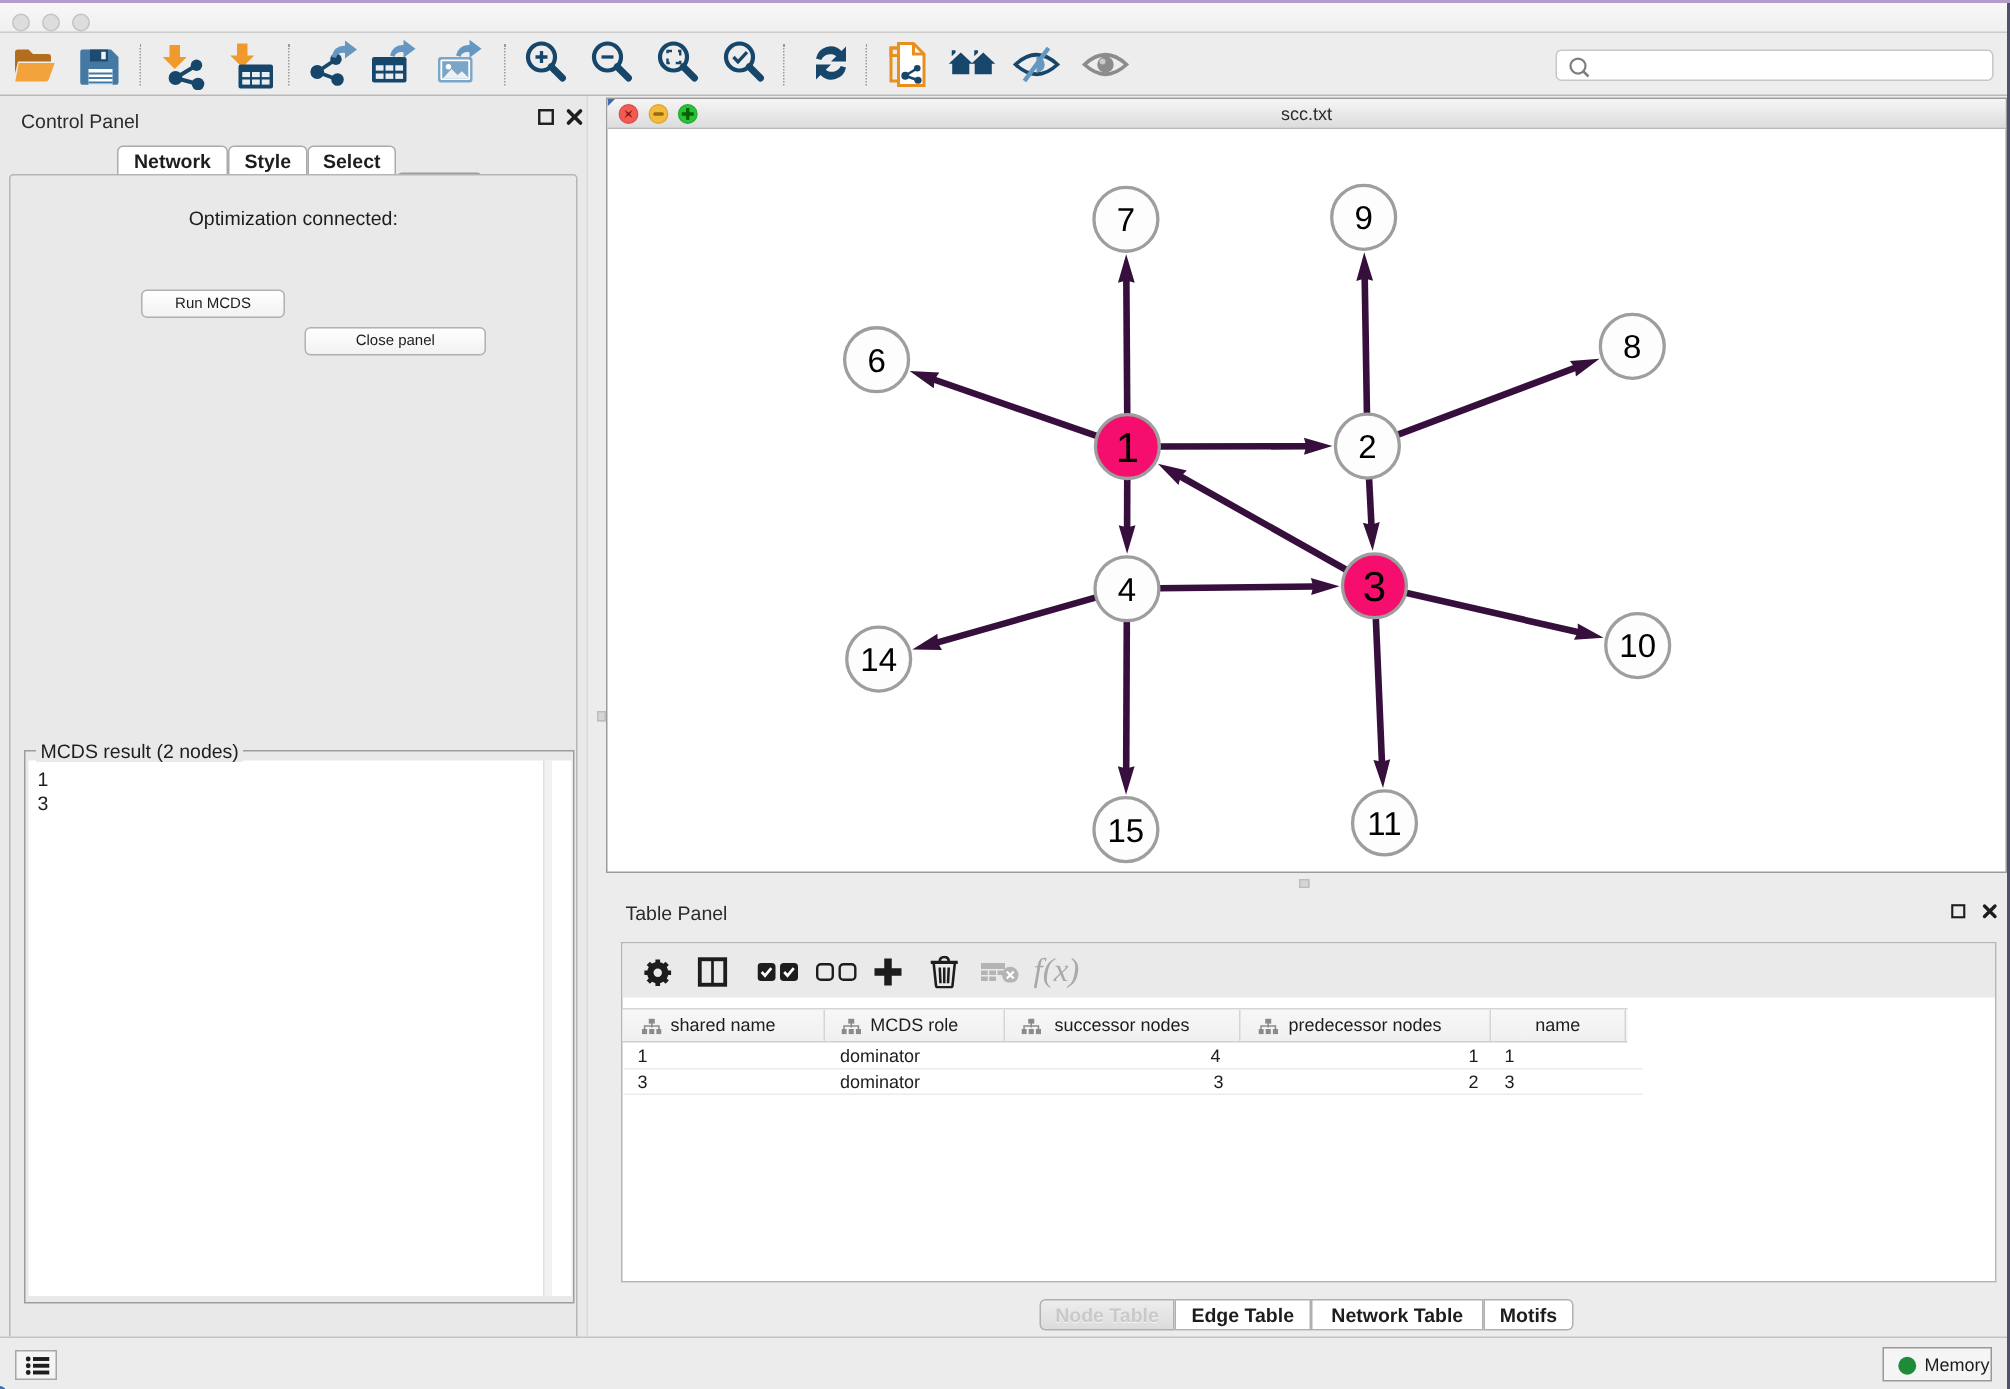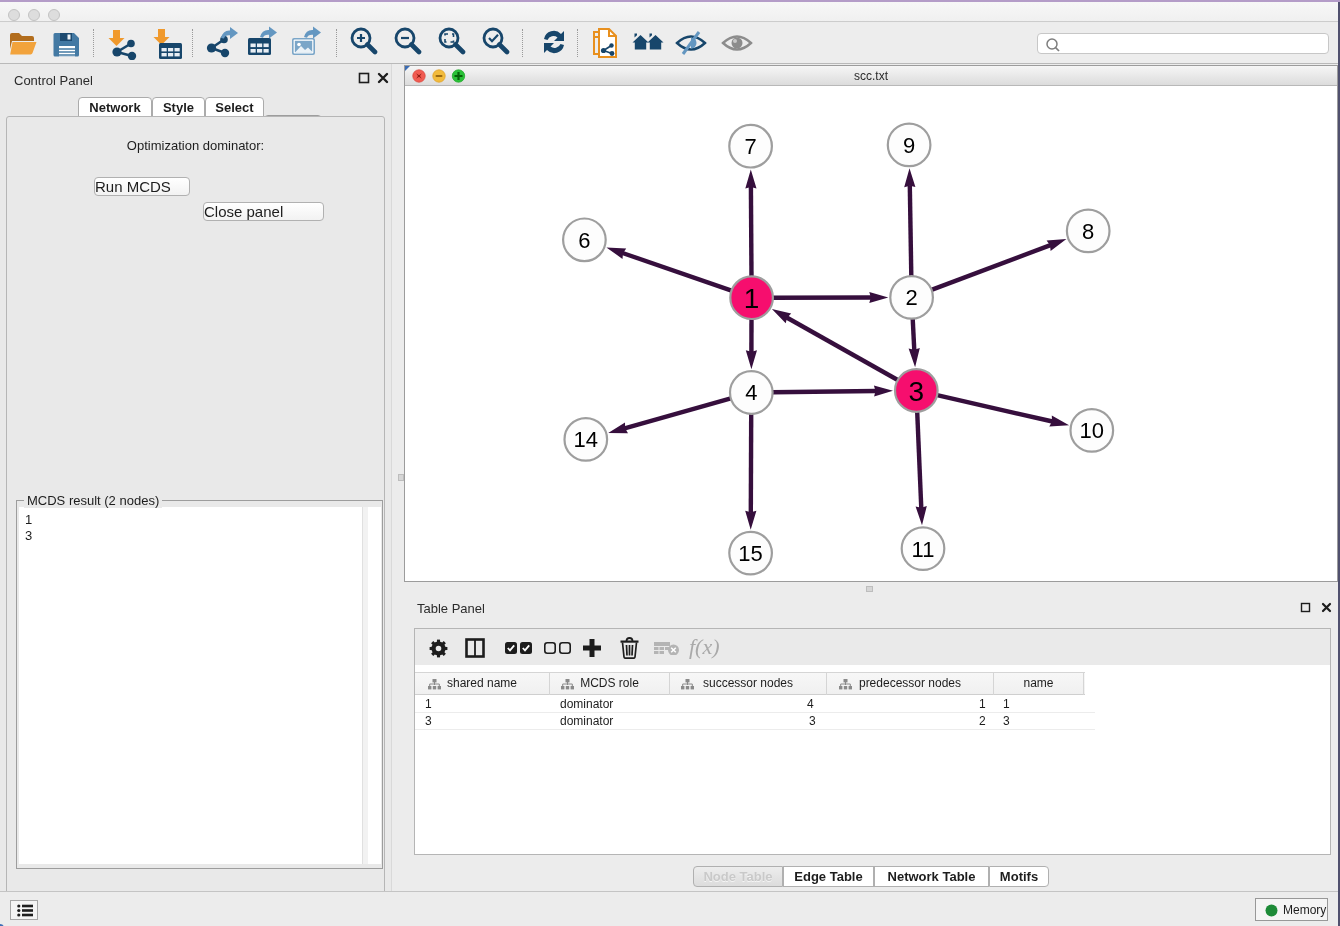--- a/index.html
+++ b/index.html
@@ -16,21 +16,21 @@
 .ticon { position:absolute; top:3px; }
 #searchbox { left:1037px; top:10px; width:292px; height:21px; background:#ffffff; border:1px solid #c7c7c7; border-radius:4px; }
 
 #cpanel { left:0; top:64px; width:391px; height:827px; background:#e9e9e9; }
 #cp-title { left:14px; top:9px; font-size:13px; color:#2b2b2b; }
 .winbtn { position:absolute; top:8px; }
 .tab { position:absolute; top:33px; height:20px; background:#ffffff; border:1px solid #ababab; font-size:13px; font-weight:bold; color:#1d1d1d; text-align:center; line-height:19px; border-radius:4px 4px 0 0; }
 #tabpane { left:6px; top:52px; width:379px; height:822px; border:1px solid #b6b6b6; border-radius:3px; background:#e9e9e9; }
 #optlabel { left:0; top:74px; width:391px; text-align:center; font-size:13px; color:#1d1d1d; }
 #combo { left:44px; top:96px; width:311px; height:19px; background:#ffffff; border:1px solid #b1b1b1; border-radius:4px; font-size:13px; color:#1d1d1d; line-height:17px; padding-left:12px; }
-.btn { position:absolute; top:113px; height:19px; background:linear-gradient(#ffffff,#f2f2f2); border:1px solid #b1b1b1; border-radius:4px; font-size:15px; color:#1d1d1d; line-height:17px; }
+.btn { position:absolute; top:129px; height:19px; background:linear-gradient(#ffffff,#f2f2f2); border:1px solid #b1b1b1; border-radius:4px; font-size:10px; color:#1d1d1d; text-align:center; line-height:17px; }
 #mcdsbox { left:16px; top:436px; width:367px; height:369px; border:1px solid #9d9d9d; }
 #mcdstitle { left:7px; top:-8px; background:#e9e9e9; padding:0 3px; font-size:13px; color:#1d1d1d; }
 #mcdslist { left:2px; top:6px; width:362px; height:357px; background:#ffffff; font-size:13px; color:#1d1d1d; }
 #mcdsscroll { right:13px; top:0px; width:6px; height:357px; background:#f2f2f2; border-left:1px solid #e0e0e0;}
 
 #netwin { left:404px; top:65px; width:934px; height:517px; border:1px solid #9c9c9c; background:#ffffff; }
 #nettitle { left:0; top:0; width:100%; height:20px; background:linear-gradient(#f6f6f6,#dcdcdc); border-bottom:1px solid #b8b8b8; }
 #netname { width:100%; text-align:center; top:3px; font-size:12px; color:#2b2b2b; }
 #hdiv { left:404px; top:582px; width:936px; height:12px; background:#ececec; }
 #hdivhandle { left:462px; top:4px; width:7px; height:6px; background:#d6d6d6; border:1px solid #bdbdbd; }
@@ -222,21 +222,21 @@
       <rect x="1.5" y="1.5" width="9" height="9" fill="none" stroke="#1d1d1d" stroke-width="1.6"></rect>
     </svg>
   <svg class="winbtn" style="left:377px" width="12" height="12">
       <path d="M2 2 L10 10 M10 2 L2 10" stroke="#1d1d1d" stroke-width="2.4" stroke-linecap="round"></path>
     </svg>
   <div class="tab" style="left:78px; width:74px;">Network</div>
   <div class="tab" style="left:152px; width:53px;">Style</div>
   <div class="tab" style="left:205px; width:59px;">Select</div>
   <div class="tab" style="left:264px; width:58px; background:linear-gradient(#f3f3f3,#d8d8d8); color:#d9d9d9; text-shadow:0 1px 1px #ffffff; border-color:#9d9d9d; border-radius:4px;margin-top:18px;">MCDS</div>
   <div class="abs" id="tabpane"></div>
-  <div class="abs" id="optlabel">Optimization dominator:</div>
+  <div class="abs" id="optlabel">Optimization connected:</div>
   <div class="btn" style="left:94px; width:96px;">Run MCDS</div>
   <div class="btn" style="left:203px; width:121px;margin-top:25px;">Close panel</div>
   <div class="abs" id="mcdsbox">
     <div class="abs" id="mcdslist">
       <div style="padding:5px 0 0 6px; line-height:16px;">1<br>3</div>
       <div class="abs" id="mcdsscroll"></div>
     </div>
     <div class="abs" id="mcdstitle">MCDS result (2 nodes)</div>
   </div>
 </div>

